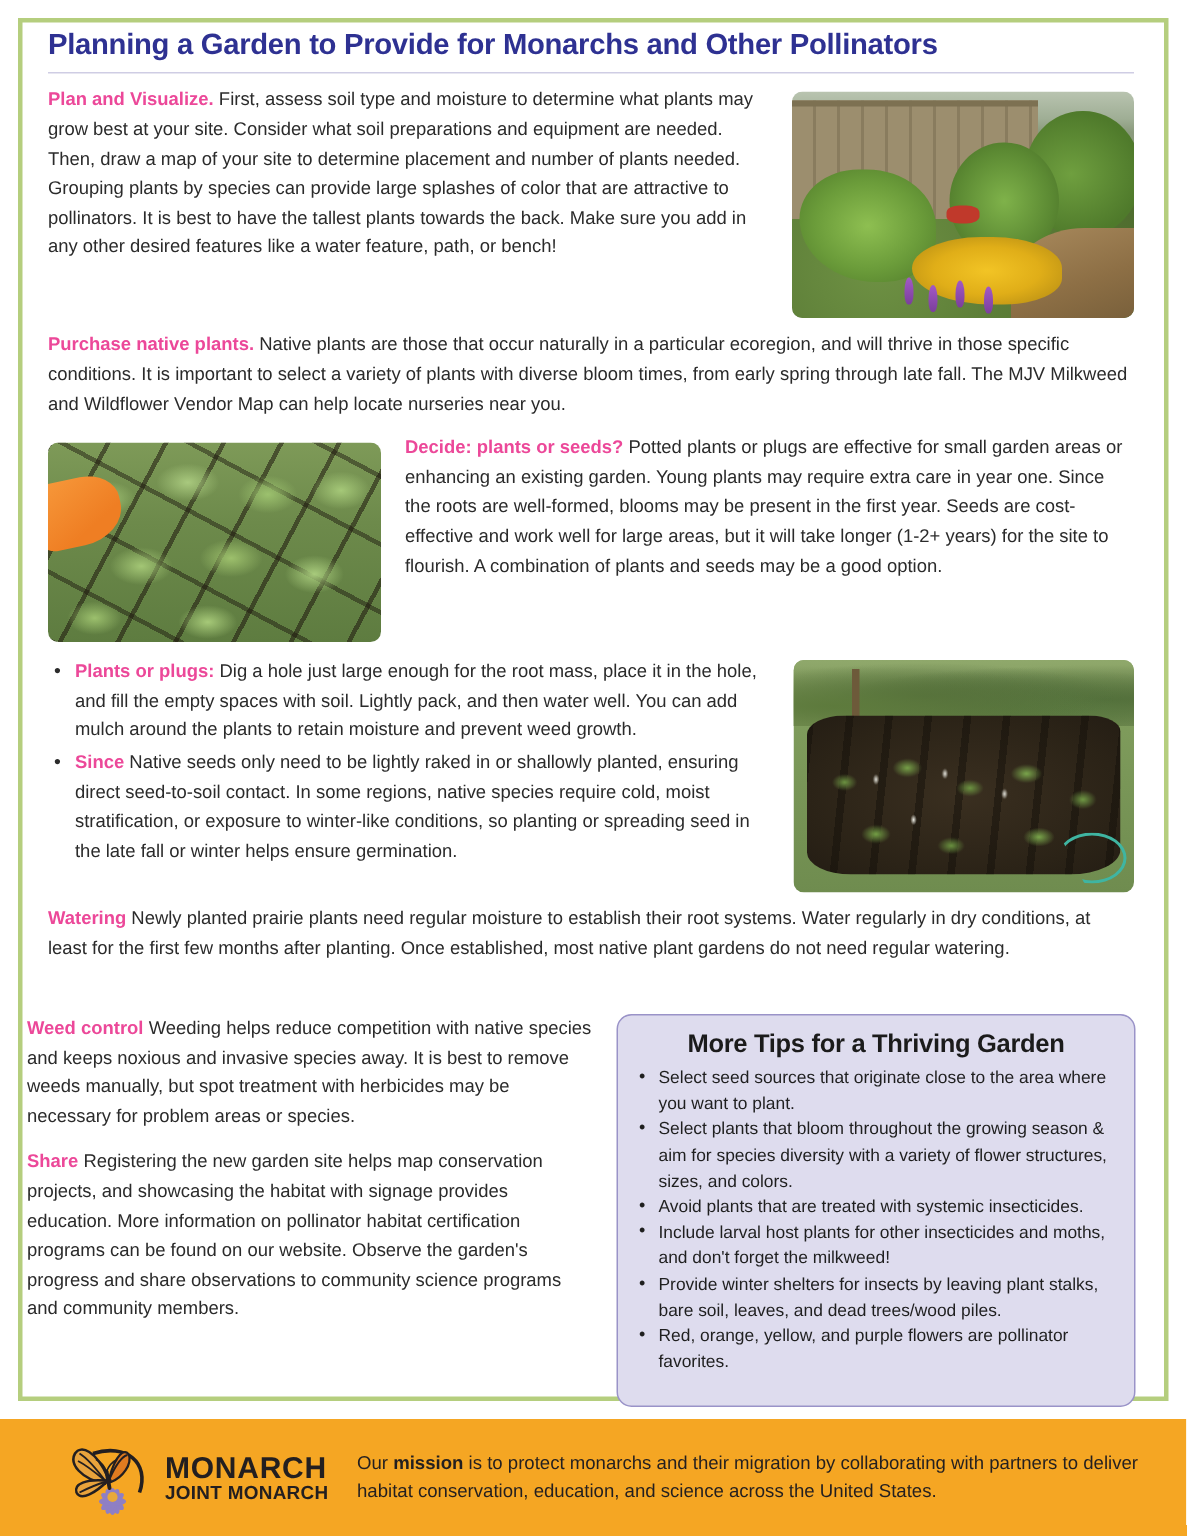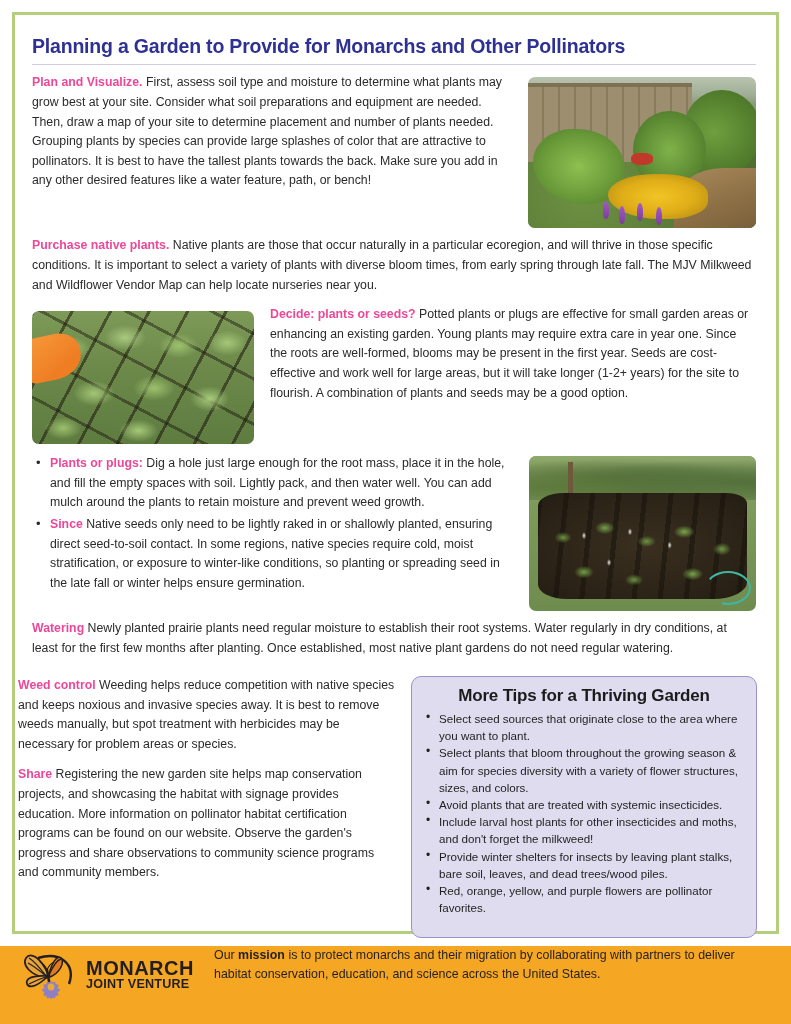--- a/index.html
+++ b/index.html
@@ -26,21 +26,21 @@
     top: 12px;
     width: 767px;
     height: 922px;
     border: 3px solid #b5ce7e;
     background: #ffffff;
   }
 
   .content {
     position: absolute;
     left: 18px;
-    top: 32px;
+    top: 16px;
     width: 752px;
     height: 918px;
     padding: 4px 14px 0 14px;
   }
 
   
   .doc-title {
     font-size: 19.5px;
     font-weight: bold;
     color: #2e3192;
@@ -239,21 +239,22 @@
 
   
   .footer {
     position: absolute;
     left: 0;
     top: 946px;
     width: 791px;
     height: 78px;
     background: #f5a623;
     display: flex;
-    align-items: flex-start;
+    align-items: center;
+    padding-left: 24px;
   }
   .logo-wrap {
     width: 200px;
     display: flex;
     align-items: center;
     padding-left: 22px;
     gap: 6px;
   }
   .logo-mark { width: 58px; height: 56px; flex: none; }
   .logo-type { line-height: 1.0; }
@@ -400,21 +401,21 @@
           <path d="M24 31 C 17 33, 11 36, 7 38"></path>
           <path d="M27 29 C 31 20, 35 14, 39 13"></path>
         </g>
 
         <path d="M25 24 L27 35" stroke="#231f20" stroke-width="2.6" stroke-linecap="round"></path>
         <path d="M25 24 C 23 19, 20 17, 18 16" stroke="#231f20" stroke-width="1.1" fill="none"></path>
         <path d="M25 24 C 27 19, 30 17, 32 16" stroke="#231f20" stroke-width="1.1" fill="none"></path>
       </svg>
       <div class="logo-type">
         <div class="logo-l1">MONARCH</div>
-        <div class="logo-l2">JOINT VENTURE</div>
+        <div class="logo-l2">JOINT MONARCH</div>
       </div>
     </div>
     <div class="mission">
       <span>Our </span><b>mission</b><span> is to protect monarchs and their migration by collaborating with partners to deliver habitat conservation, education, and science across the United States.</span>
     </div>
   </div>
 
 </div>
 
 </body></html>

